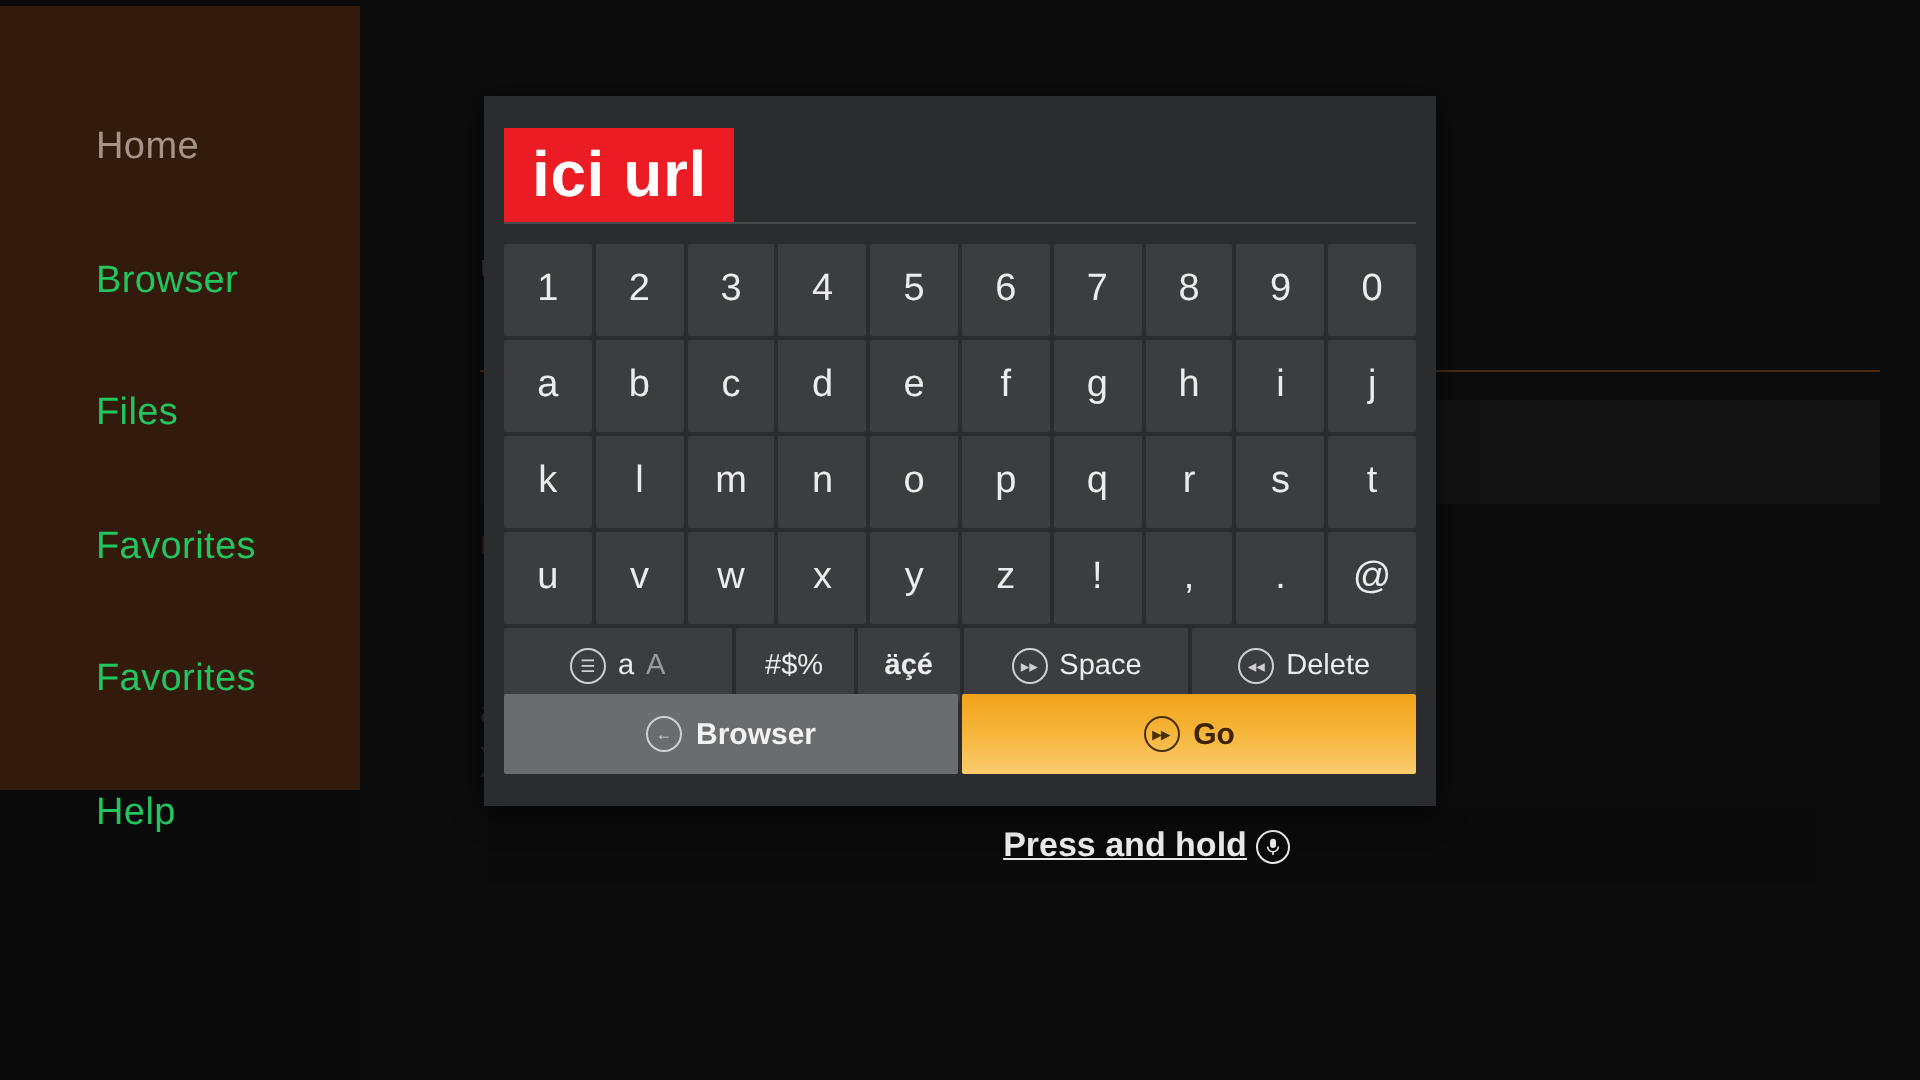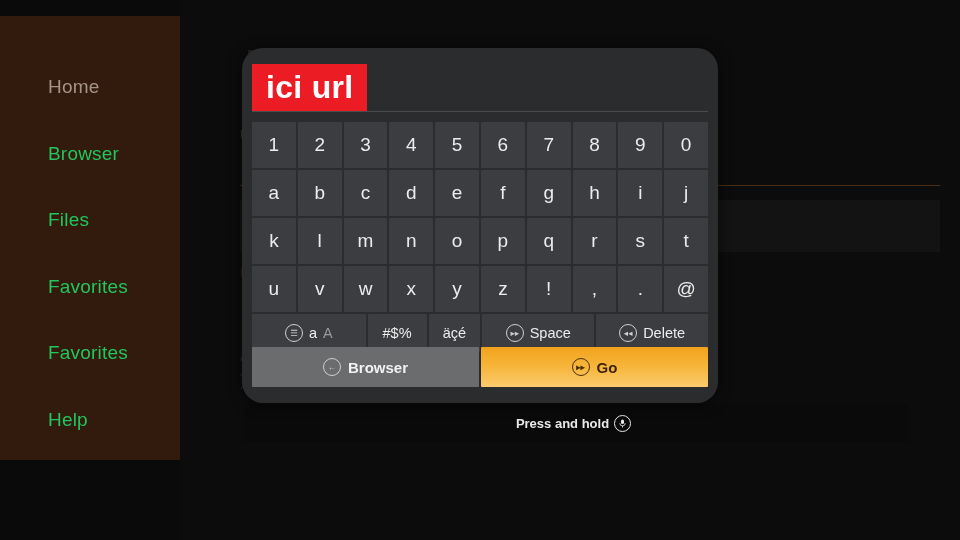--- a/index.html
+++ b/index.html
@@ -13,23 +13,23 @@
     height: 540px;
     overflow: hidden;
     background: #0a0a0a;
     font-family: "Liberation Sans", sans-serif;
     -webkit-font-smoothing: antialiased;
   }
 
   
   #sidebar {
     position: absolute;
-    left: 0; top: 16px;
+    left: 0; top: 3px;
     width: 180px;
-    height: 444px;
+    height: 392px;
     background: #321a0c;
     z-index: 5;
   }
   .side-item {
     position: absolute;
     left: 48px;
     font-size: 19px;
     letter-spacing: 0.2px;
     white-space: nowrap;
     color: #22c55e;
@@ -120,24 +120,25 @@
     position: absolute;
     left: 244px;
     top: 404px;
     width: 664px;
     height: 38px;
     display: flex;
     align-items: center;
     justify-content: center;
     background: rgba(10,10,10,0.78);
     color: #e9e9e9;
-    font-size: 13px;
+    font-size: 17px;
     font-weight: bold;
     z-index: 6;
     white-space: nowrap;
+    text-decoration: underline;
   }
   #voice-hint .mic-ic {
     display: inline-flex;
     align-items: center;
     justify-content: center;
     width: 15px; height: 15px;
     border: 1.3px solid #e9e9e9;
     border-radius: 50%;
     margin: 0 5px;
     font-size: 9px;
@@ -148,21 +149,20 @@
   #kbd {
     position: absolute;
     left: 242px;
     top: 48px;
     width: 476px;
     height: 355px;
     background: #2b2c2e;
     z-index: 10;
     box-shadow: 0 2px 14px rgba(0,0,0,0.6);
     padding: 0;
-    border-radius: 21px;
   }
   #text-row {
     position: absolute;
     left: 10px; top: 16px;
     width: 456px; height: 48px;
     border-bottom: 1px solid #4a4b4d;
     box-sizing: border-box;
   }
   #text-value {
     position: absolute;
@@ -202,21 +202,21 @@
     border-radius: 1px;
     user-select: none;
   }
   .key.fn {
     font-size: 14.5px;
     height: 38px;
     gap: 6px;
   }
   .key.fn-aA { flex: 1.93; }
   .key.fn-sym { flex: 1.0; }
-  .key.fn-acc { flex: 0.88; }
+  .key.fn-acc { flex: 0.88; font-weight: bold; }
   .key.fn-space { flex: 1.9; }
   .key.fn-del { flex: 1.9; }
   .key.fn-clear { flex: 1.85; }
   .key .dim { color: #9a9a9a; }
 
   .cicon {
     display: inline-flex;
     align-items: center;
     justify-content: center;
     width: 16px; height: 16px;

